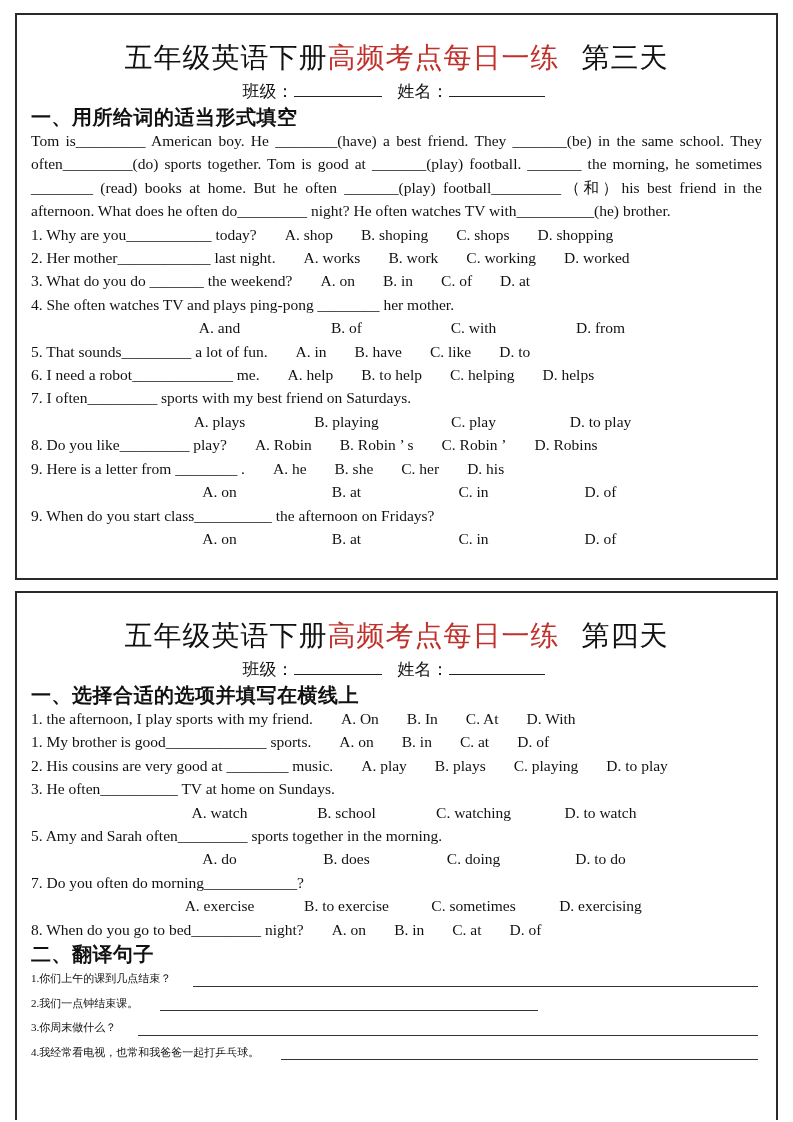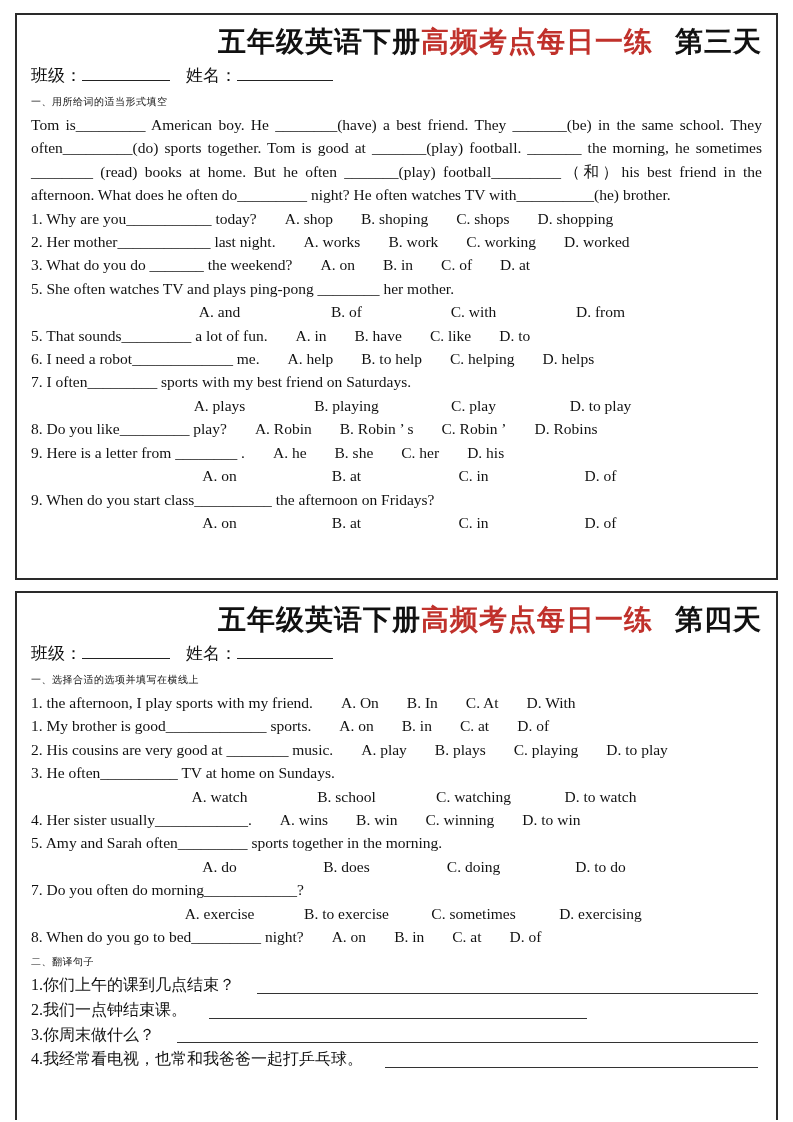--- a/index.html
+++ b/index.html
@@ -5,62 +5,62 @@
   * { box-sizing: border-box; margin: 0; padding: 0; }
   html, body { width: 793px; height: 1122px; background: #ffffff; overflow: hidden; }
   body { font-family: "Liberation Serif", serif; color: #111; }
   .card {
     margin: 0 15px; border: 2px solid #2a2a2a;
     padding: 4px 14px 2px 14px; background: #fff;
   }
   .card.day3 { margin-top: 13px; height: 567px; }
   .card.day4 { margin-top: 11px; height: 529px; border-bottom: none; }
   .title {
-    text-align: right; font-size: 28px; font-weight: bold;
-    letter-spacing: 1px; margin-top: 4px; white-space: nowrap;
+    text-align: center; font-size: 28px; font-weight: normal;
+    letter-spacing: 1px; margin-top: 20px; white-space: nowrap;
   }
   .title .red { }
   .title .day { margin-left: 22px; }
   .idline {
-    text-align: left; font-size: 17px; margin: 3px 6px 2px 0; height: 24px;
+    text-align: center; font-size: 17px; margin: 3px 6px 2px 0; height: 24px;
   }
   .blank { display: inline-block; border-bottom: 1.5px solid #222; height: 15px; vertical-align: baseline; }
   .blank.class-blank { width: 88px; margin-right: 16px; }
   .blank.name-blank { width: 96px; }
   .sec-heading {
-    font-weight: normal; font-size: 10px; line-height: 23px; margin-top: 2px;
+    font-weight: bold; font-size: 20px; line-height: 23px; margin-top: 2px;
     letter-spacing: 0.5px;
   }
   .para { font-size: 15.5px; line-height: 23.4px; text-align: justify; }
   .qline { font-size: 15.5px; line-height: 23.4px; white-space: nowrap; }
   .opt.inline { margin-left: 28px; }
   .optline { padding-left: 37px; font-size: 15.5px; line-height: 23.4px; white-space: nowrap; text-align: center; }
   .opt.block { display: inline-block; min-width: 117px; margin-right: 10px; }
   .note { margin-left: 42px; }
-  .tline { display: flex; font-size: 16px; line-height: 24.6px; gap: 14px; }
+  .tline { display: flex; font-size: 11px; line-height: 24.6px; gap: 14px; }
   .fillblank { flex: 1; border-bottom: 1px solid #333; margin: 0 4px 4px 8px; }
   .fillblank.medium { flex: 0 0 378px; }
 </style>
 </head>
 <body>
 
 <section class="card day3">
   <h1 class="title">
     <span>五年级英语下册</span><span class="red" style="color: rgb(192, 49, 43);">高频考点每日一练</span><span class="day">第三天</span>
   </h1>
   <div class="idline">
     <span>班级：</span><span class="blank class-blank"></span><span>姓名：</span><span class="blank name-blank"></span>
   </div>
   <div class="body">
       <div class="sec-heading">一、用所给词的适当形式填空</div>
       <div class="para">Tom is_________ American boy. He ________(have) a best friend. They _______(be) in the same school. They often_________(do) sports together. Tom is good at _______(play) football. _______ the morning, he sometimes ________ (read) books at home. But he often _______(play) football_________（和）his best friend in the afternoon. What does he often do_________ night? He often watches TV with__________(he) brother.</div>
       <div class="qline"><span class="stem">1. Why are you___________ today?</span><span class="opt inline">A. shop</span><span class="opt inline">B. shoping</span><span class="opt inline">C. shops</span><span class="opt inline">D. shopping</span></div>
       <div class="qline"><span class="stem">2. Her mother____________ last night.</span><span class="opt inline">A. works</span><span class="opt inline">B. work</span><span class="opt inline">C. working</span><span class="opt inline">D. worked</span></div>
       <div class="qline"><span class="stem">3. What do you do _______ the weekend?</span><span class="opt inline">A. on</span><span class="opt inline">B. in</span><span class="opt inline">C. of</span><span class="opt inline">D. at</span></div>
-      <div class="qline"><span class="stem">5. She often watches TV and plays ping-pong ________ her mother.</span></div>
+      <div class="qline"><span class="stem">4. She often watches TV and plays ping-pong ________ her mother.</span></div>
       <div class="optline"><span class="opt block">A. and</span><span class="opt block">B. of</span><span class="opt block">C. with</span><span class="opt block">D. from</span></div>
       <div class="qline"><span class="stem">5. That sounds_________ a lot of fun.</span><span class="opt inline">A. in</span><span class="opt inline">B. have</span><span class="opt inline">C. like</span><span class="opt inline">D. to</span></div>
       <div class="qline"><span class="stem">6. I need a robot_____________ me.</span><span class="opt inline">A. help</span><span class="opt inline">B. to help</span><span class="opt inline">C. helping</span><span class="opt inline">D. helps</span></div>
       <div class="qline"><span class="stem">7. I often_________ sports with my best friend on Saturdays.</span></div>
       <div class="optline"><span class="opt block">A. plays</span><span class="opt block">B. playing</span><span class="opt block">C. play</span><span class="opt block">D. to play</span></div>
       <div class="qline"><span class="stem">8. Do you like_________ play?</span><span class="opt inline">A. Robin</span><span class="opt inline">B. Robin ’ s</span><span class="opt inline">C. Robin ’</span><span class="opt inline">D. Robins</span></div>
       <div class="qline"><span class="stem">9. Here is a letter from ________ .</span><span class="opt inline">A. he</span><span class="opt inline">B. she</span><span class="opt inline">C. her</span><span class="opt inline">D. his</span></div>
       <div class="optline"><span class="opt block">A. on</span><span class="opt block">B. at</span><span class="opt block">C. in</span><span class="opt block">D. of</span></div>
       <div class="qline"><span class="stem">9. When do you start class__________ the afternoon on Fridays?</span></div>
       <div class="optline"><span class="opt block">A. on</span><span class="opt block">B. at</span><span class="opt block">C. in</span><span class="opt block">D. of</span></div>
@@ -74,21 +74,20 @@
   <div class="idline">
     <span>班级：</span><span class="blank class-blank"></span><span>姓名：</span><span class="blank name-blank"></span>
   </div>
   <div class="body">
       <div class="sec-heading">一、选择合适的选项并填写在横线上</div>
       <div class="qline"><span class="stem">1. the afternoon, I play sports with my friend.</span><span class="opt inline">A. On</span><span class="opt inline">B. In</span><span class="opt inline">C. At</span><span class="opt inline">D. With</span></div>
       <div class="qline"><span class="stem">1. My brother is good_____________ sports.</span><span class="opt inline">A. on</span><span class="opt inline">B. in</span><span class="opt inline">C. at</span><span class="opt inline">D. of</span></div>
       <div class="qline"><span class="stem">2. His cousins are very good at ________ music.</span><span class="opt inline">A. play</span><span class="opt inline">B. plays</span><span class="opt inline">C. playing</span><span class="opt inline">D. to play</span></div>
       <div class="qline"><span class="stem">3. He often__________ TV at home on Sundays.</span></div>
       <div class="optline"><span class="opt block">A. watch</span><span class="opt block">B. school</span><span class="opt block">C. watching</span><span class="opt block">D. to watch</span></div>
-      <div class="qline"><span class="stem">4. Her sister usually____________.</span><span class="opt inline">A. wins</span><span class="opt inline">B. win</span><span class="opt inline">C. winning</span><span class="opt inline">D. to win</span></div>
       <div class="qline"><span class="stem">5. Amy and Sarah often_________ sports together in the morning.</span></div>
       <div class="optline"><span class="opt block">A. do</span><span class="opt block">B. does</span><span class="opt block">C. doing</span><span class="opt block">D. to do</span></div>
       <div class="qline"><span class="stem">7. Do you often do morning____________?</span></div>
       <div class="optline"><span class="opt block">A. exercise</span><span class="opt block">B. to exercise</span><span class="opt block">C. sometimes</span><span class="opt block">D. exercising</span></div>
       <div class="qline"><span class="stem">8. When do you go to bed_________ night?</span><span class="opt inline">A. on</span><span class="opt inline">B. in</span><span class="opt inline">C. at</span><span class="opt inline">D. of</span></div>
       <div class="sec-heading">二、翻译句子</div>
       <div class="tline">
         <span class="stem">1.你们上午的课到几点结束？</span>
         <span class="fillblank"></span>
       </div>

